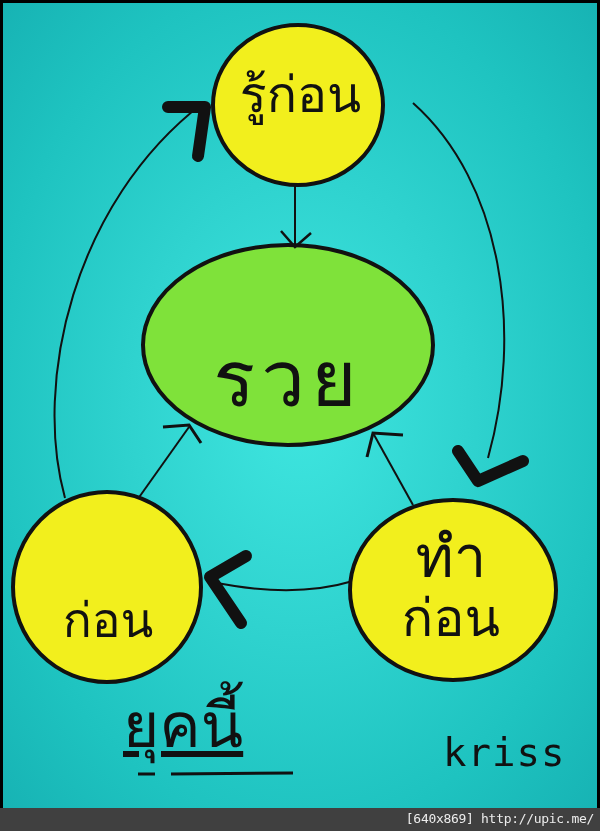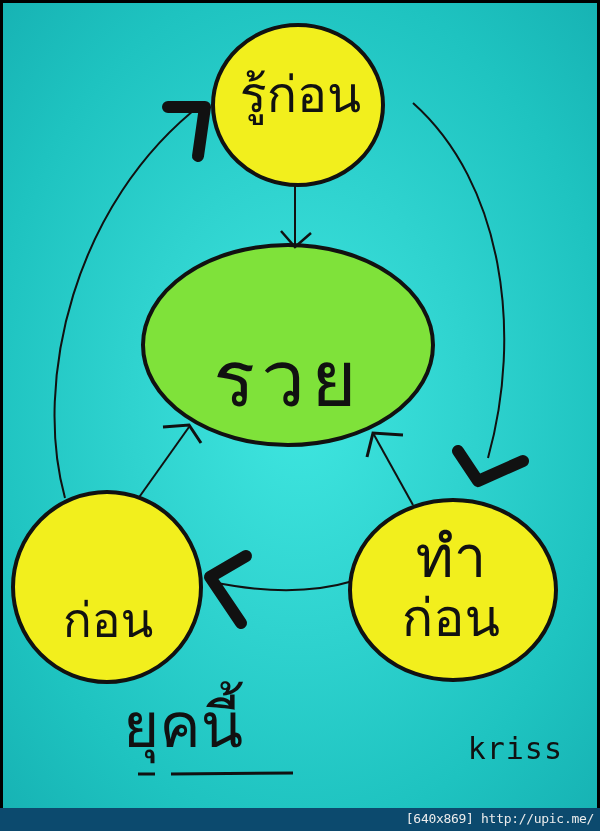--- a/index.html
+++ b/index.html
@@ -8,21 +8,21 @@
       position: absolute; left: 3px; top: 3px; width: 594px; height: 805px;
       background: radial-gradient(ellipse at 50% 50%, #3fe6e0 0%, #2fd3cf 40%, #1ec3c0 75%, #17b3b4 100%);
       overflow: hidden;
     }
     .canvas svg { position: absolute; left: 0; top: 0; }
     .node-label {
       position: absolute; text-align: center; color: #111;
       font-family: "DejaVu Sans", sans-serif; line-height: 1.05;
     }
     .footer-bar {
-      position: absolute; left: 0; top: 808px; width: 600px; height: 23px; background: #0c4a6e;
+      position: absolute; left: 0; top: 808px; width: 600px; height: 23px; background: #404040;
     }
     .watermark {
       position: absolute; right: 6px; top: 3px; color: #ececec; font-size: 13px;
       font-family: "DejaVu Sans Mono", monospace; letter-spacing: -0.3px;
     }
   </style>
 </head>
 <body>
 
 <div class="canvas">
@@ -55,20 +55,20 @@
 
   <div class="node-label" style="left:215px; top:66px; width:165px; font-size:50px;">รู้ก่อน</div>
 
   <div class="node-label" style="left:160px; top:300px; width:250px; font-size:78px; letter-spacing:6px;margin-top:36px;">รวย</div>
 
   <div class="node-label" style="left:20px; top:592px; width:170px; font-size:48px;">ก่อน</div>
 
   <div class="node-label" style="left:358px; top:524px; width:180px; font-size:58px;">ทำ</div>
   <div class="node-label" style="left:358px; top:588px; width:180px; font-size:52px;">ก่อน</div>
 
-  <div class="node-label" style="left:120px; top:690px; width:200px; font-size:62px; text-align:left;">ยุคนี้</div>
+  <div class="node-label" style="left:120px; top:690px; width:200px; font-size:62px; text-align:left;text-decoration:underline;">ยุคนี้</div>
 
-  <div class="node-label" style="left:440px; top:730px; width:120px; font-size:30px; text-align:right; font-family:'DejaVu Sans Mono', monospace; letter-spacing:1px;">kriss</div>
+  <div class="node-label" style="left:440px; top:730px; width:120px; font-size:39px; text-align:left; font-family:'DejaVu Sans Mono', monospace; letter-spacing:1px;">kriss</div>
 </div>
 
 <div class="footer-bar">
   <span class="watermark">[640x869] http://upic.me/</span>
 </div>
 
 </body></html>

